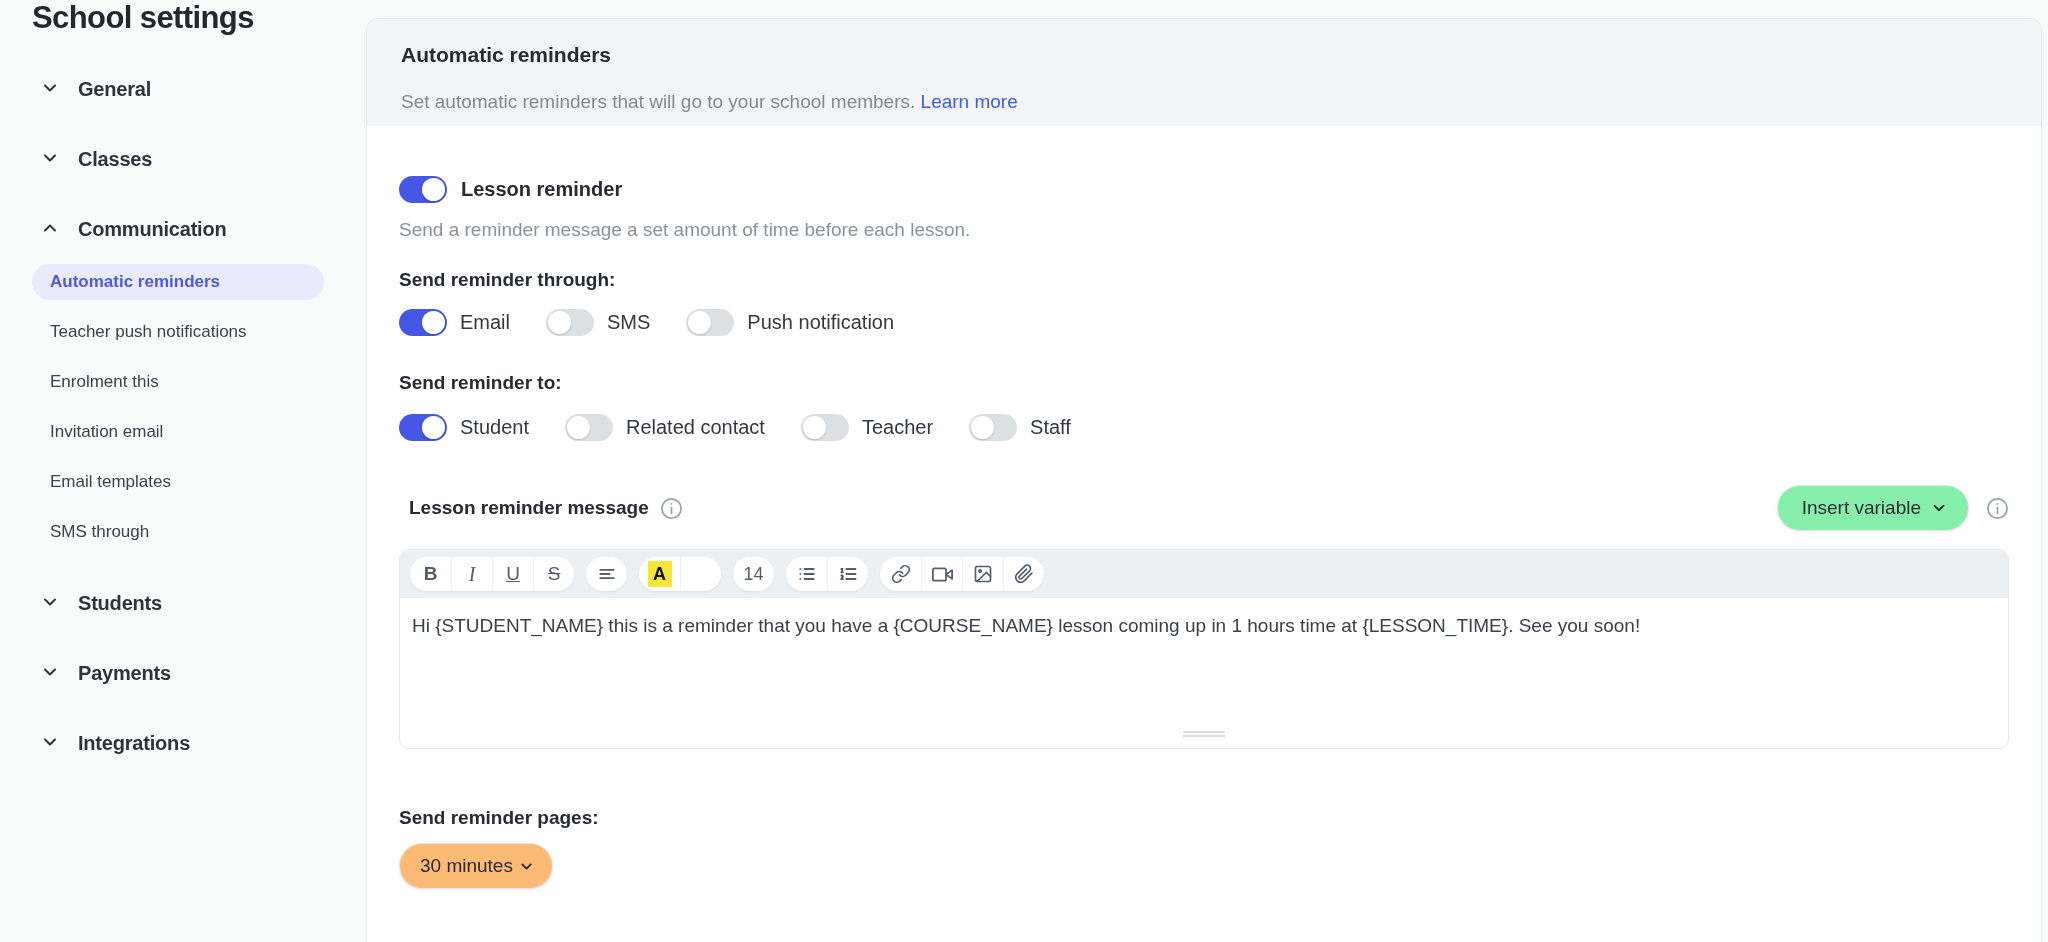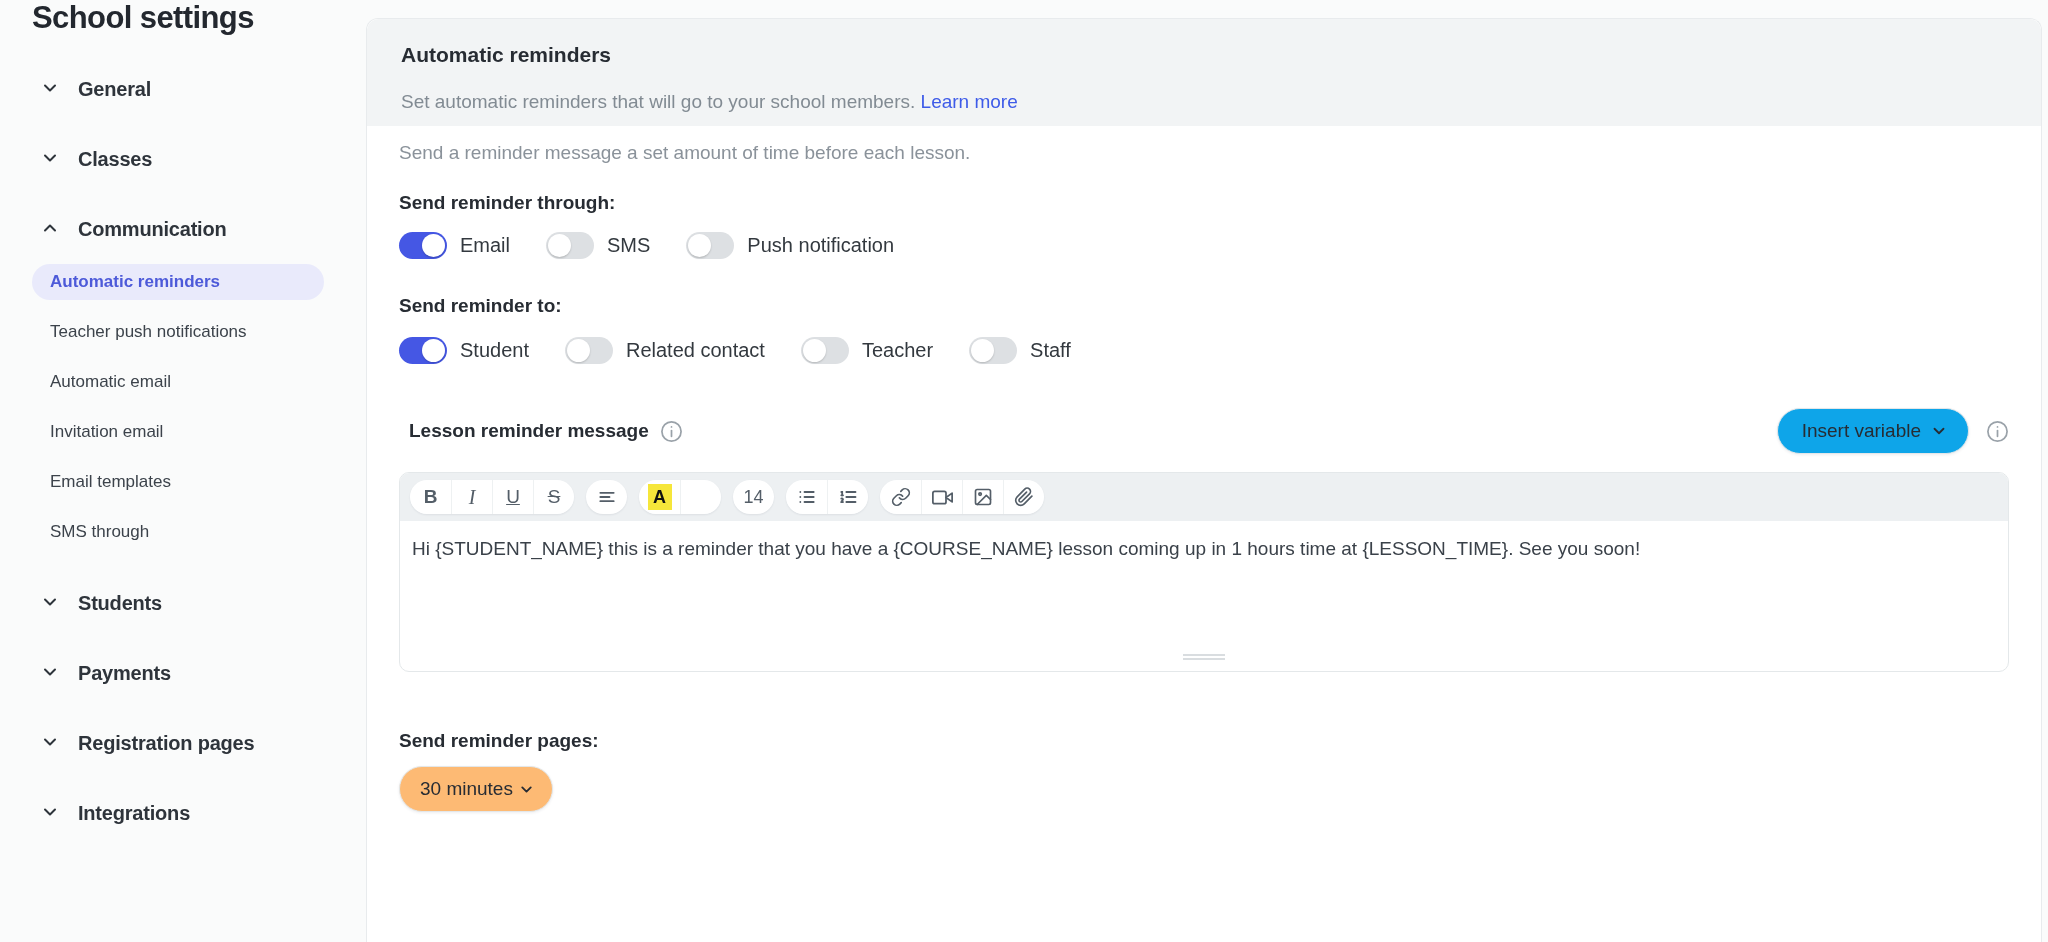--- a/index.html
+++ b/index.html
@@ -73,21 +73,21 @@
   .label-to { margin-top:36px; }
   .line-to { margin-top:20px; }
 
   
   .msg-header { margin-top:44px; display:flex; align-items:center; justify-content:space-between; }
   .msg-header .left { display:flex; align-items:center; padding-left:10px; }
   .msg-header .left .field-label { margin-top:0; }
   .info-icon { width:24px; height:24px; margin-left:11px; color:#9aa2a9; display:grid; place-items:center; }
   .msg-header .right { display:flex; align-items:center; }
   .insert-btn {
-    height:46px; padding:0 20px 0 24px; border-radius:23px; background:#0ea5e9;
+    height:46px; padding:0 20px 0 24px; border-radius:23px; background:#86efac;
     border:1px solid #e3e7e9; box-shadow:0 1px 3px rgba(30,40,60,0.08);
     display:flex; align-items:center; font-size:19px; color:#272c33; cursor:pointer;
     font-family:"Liberation Sans", sans-serif;
   }
   .insert-btn .bchev { margin-left:9px; color:#272c33; display:grid; place-items:center; }
   .msg-header .right .info-icon { margin-left:16px; }
 
   
   .editor { margin-top:18px; border:1px solid #e4e8ea; border-radius:10px; background:#fff; }
   .toolbar {
@@ -162,21 +162,21 @@
     </div>
 
     <div class="subnav">
       <div class="sub-item active">
         <span>Automatic reminders</span>
       </div>
       <div class="sub-item">
         <span>Teacher push notifications</span>
       </div>
       <div class="sub-item">
-        <span>Automatic email</span>
+        <span>Enrolment this</span>
       </div>
       <div class="sub-item">
         <span>Invitation email</span>
       </div>
       <div class="sub-item">
         <span>Email templates</span>
       </div>
       <div class="sub-item">
         <span>SMS through</span>
       </div>
@@ -193,28 +193,20 @@
 
     <div class="nav-section">
       <span class="chev">
         <svg width="20" height="20" viewBox="0 0 24 24" fill="none" stroke="currentColor" stroke-width="2.4" stroke-linecap="round" stroke-linejoin="round">
             <polyline points="6 9 12 15 18 9"></polyline>
           </svg>
       </span>
       <span class="sec-label">Payments</span>
     </div>
 
-    <div class="nav-section">
-      <span class="chev">
-        <svg width="20" height="20" viewBox="0 0 24 24" fill="none" stroke="currentColor" stroke-width="2.4" stroke-linecap="round" stroke-linejoin="round">
-            <polyline points="6 9 12 15 18 9"></polyline>
-          </svg>
-      </span>
-      <span class="sec-label">Registration pages</span>
-    </div>
 
     <div class="nav-section">
       <span class="chev">
         <svg width="20" height="20" viewBox="0 0 24 24" fill="none" stroke="currentColor" stroke-width="2.4" stroke-linecap="round" stroke-linejoin="round">
             <polyline points="6 9 12 15 18 9"></polyline>
           </svg>
       </span>
       <span class="sec-label">Integrations</span>
     </div>
 
@@ -224,20 +216,26 @@
 <main class="card">
 
   <header class="card-header">
     <h2>Automatic reminders</h2>
     <p><span>Set automatic reminders that will go to your school members.</span>
       <a>Learn more</a></p>
   </header>
 
   <div class="card-body">
 
+    <div class="toggle-row">
+      <span class="toggle on">
+          <span class="knob"></span>
+        </span>
+      <span class="main-label">Lesson reminder</span>
+    </div>
 
     <p class="desc">Send a reminder message a set amount of time before each lesson.</p>
 
     <div class="field-label">Send reminder through:</div>
     <div class="toggle-line">
       <div class="titem">
         <span class="toggle on">
             <span class="knob"></span>
           </span>
         <span class="tlabel">Email</span>

